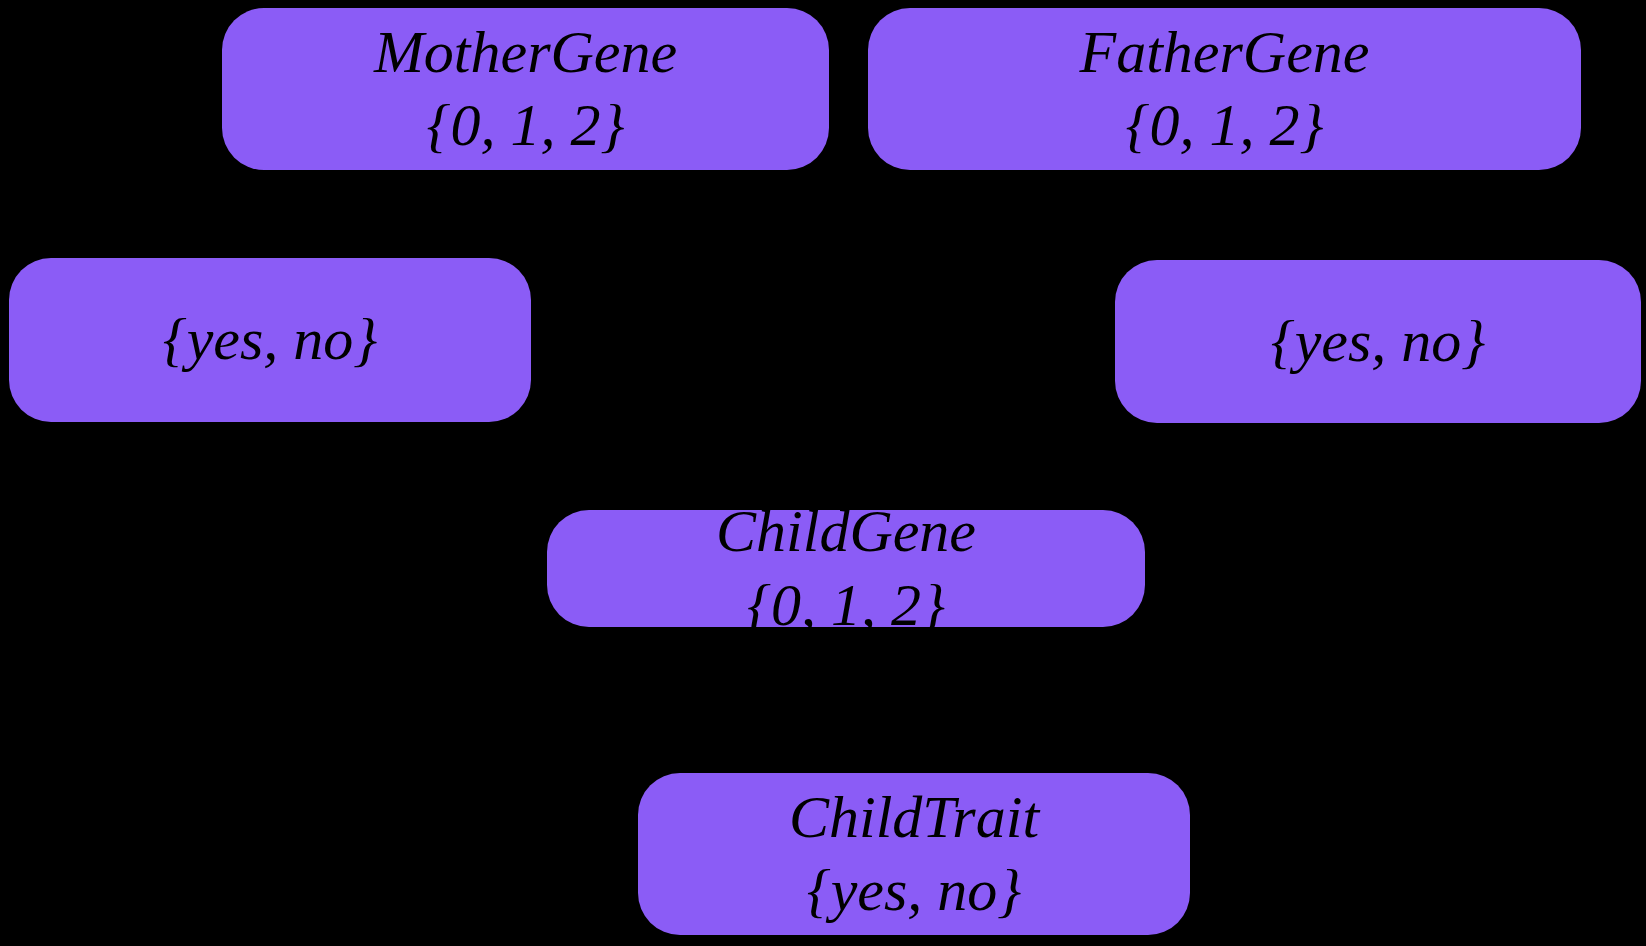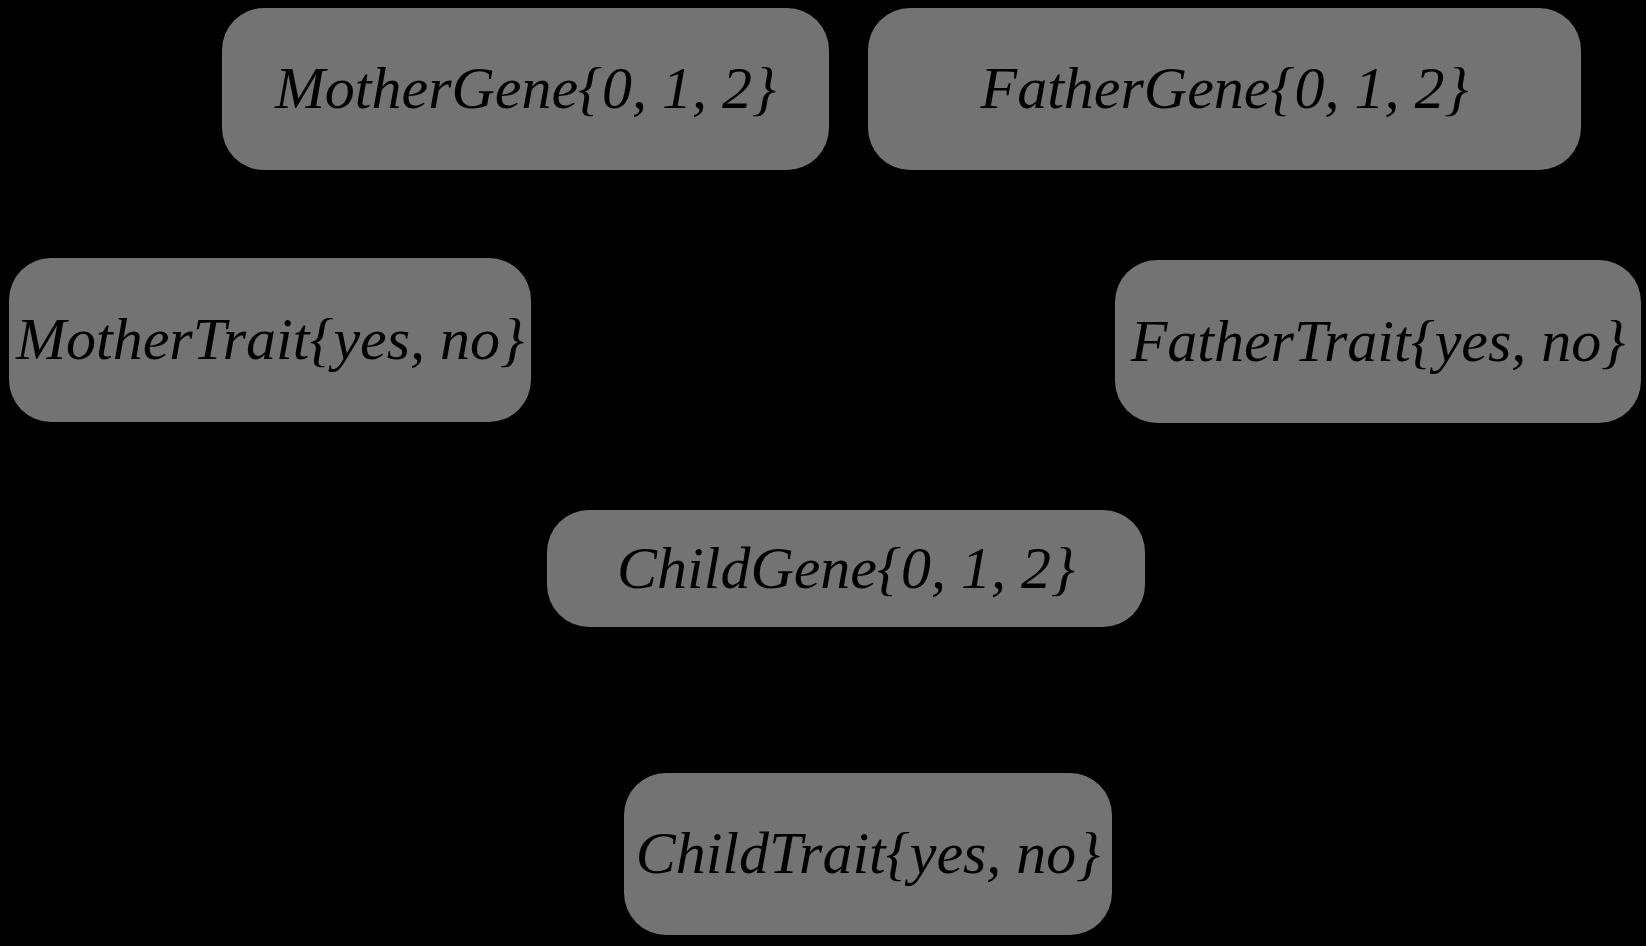--- a/index.html
+++ b/index.html
@@ -10,66 +10,64 @@
   .canvas {
     position: relative;
     width: 1646px;
     height: 946px;
     background: #000000;
     overflow: hidden;
     font-family: "Liberation Serif", "DejaVu Serif", serif;
   }
   .node {
     position: absolute;
-    background: #737373;
+    background: #8b5cf6;
     border-radius: 42px;
     color: #000000;
     display: flex;
-    flex-direction: row;
+    flex-direction: column;
     align-items: center;
     justify-content: center;
     text-align: center;
     font-style: italic;
     font-size: 60px;
     line-height: 1.22;
   }
   .node-label, .node-values {
     display: block;
     white-space: nowrap;
   }
   
   .node-mother-gene  { left: 222px;  top: 8px;   width: 607px; height: 162px; }
   .node-father-gene  { left: 868px;  top: 8px;   width: 713px; height: 162px; }
   .node-mother-trait { left: 9px;    top: 258px; width: 522px; height: 164px; }
   .node-father-trait { left: 1115px; top: 260px; width: 526px; height: 163px; }
   .node-child-gene   { left: 547px;  top: 510px; width: 598px; height: 117px; }
-  .node-child-trait  { left: 624px;  top: 773px; width: 488px; height: 162px; }
+  .node-child-trait  { left: 638px;  top: 773px; width: 552px; height: 162px; }
 </style>
 </head>
 <body>
 
 <div class="canvas">
 
   <div class="node node-mother-gene">
     <span class="node-label">MotherGene</span>
     <span class="node-values">{0, 1, 2}</span>
   </div>
 
   <div class="node node-father-gene">
     <span class="node-label">FatherGene</span>
     <span class="node-values">{0, 1, 2}</span>
   </div>
 
   <div class="node node-mother-trait">
-    <span class="node-label">MotherTrait</span>
     <span class="node-values">{yes, no}</span>
   </div>
 
   <div class="node node-father-trait">
-    <span class="node-label">FatherTrait</span>
     <span class="node-values">{yes, no}</span>
   </div>
 
   <div class="node node-child-gene">
     <span class="node-label">ChildGene</span>
     <span class="node-values">{0, 1, 2}</span>
   </div>
 
   <div class="node node-child-trait">
     <span class="node-label">ChildTrait</span>

